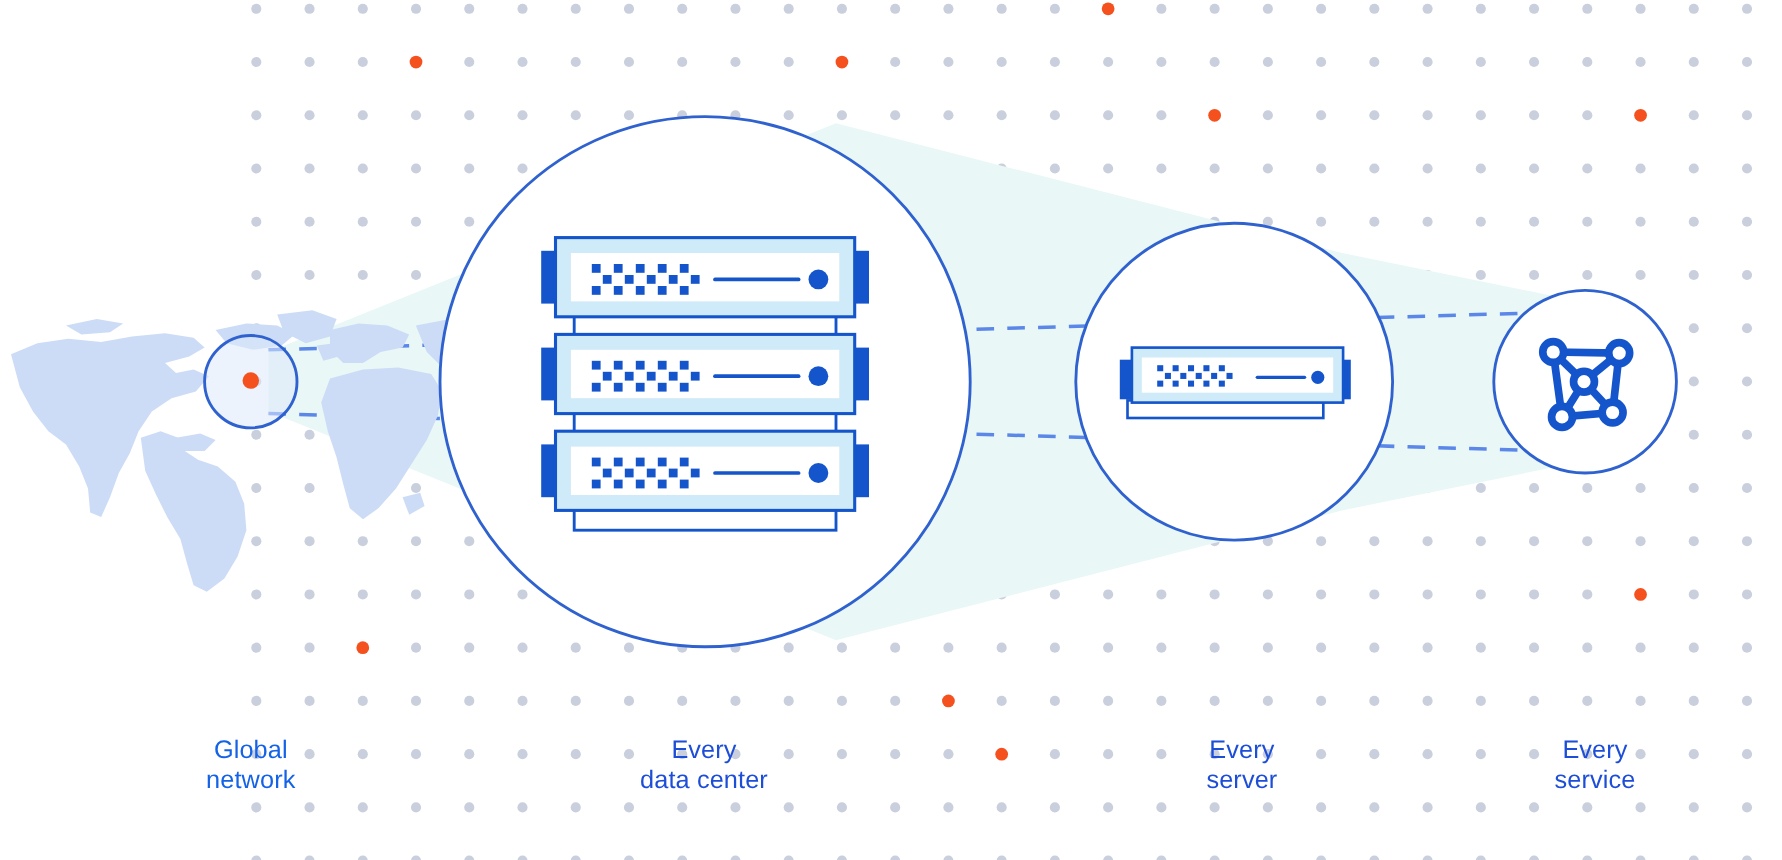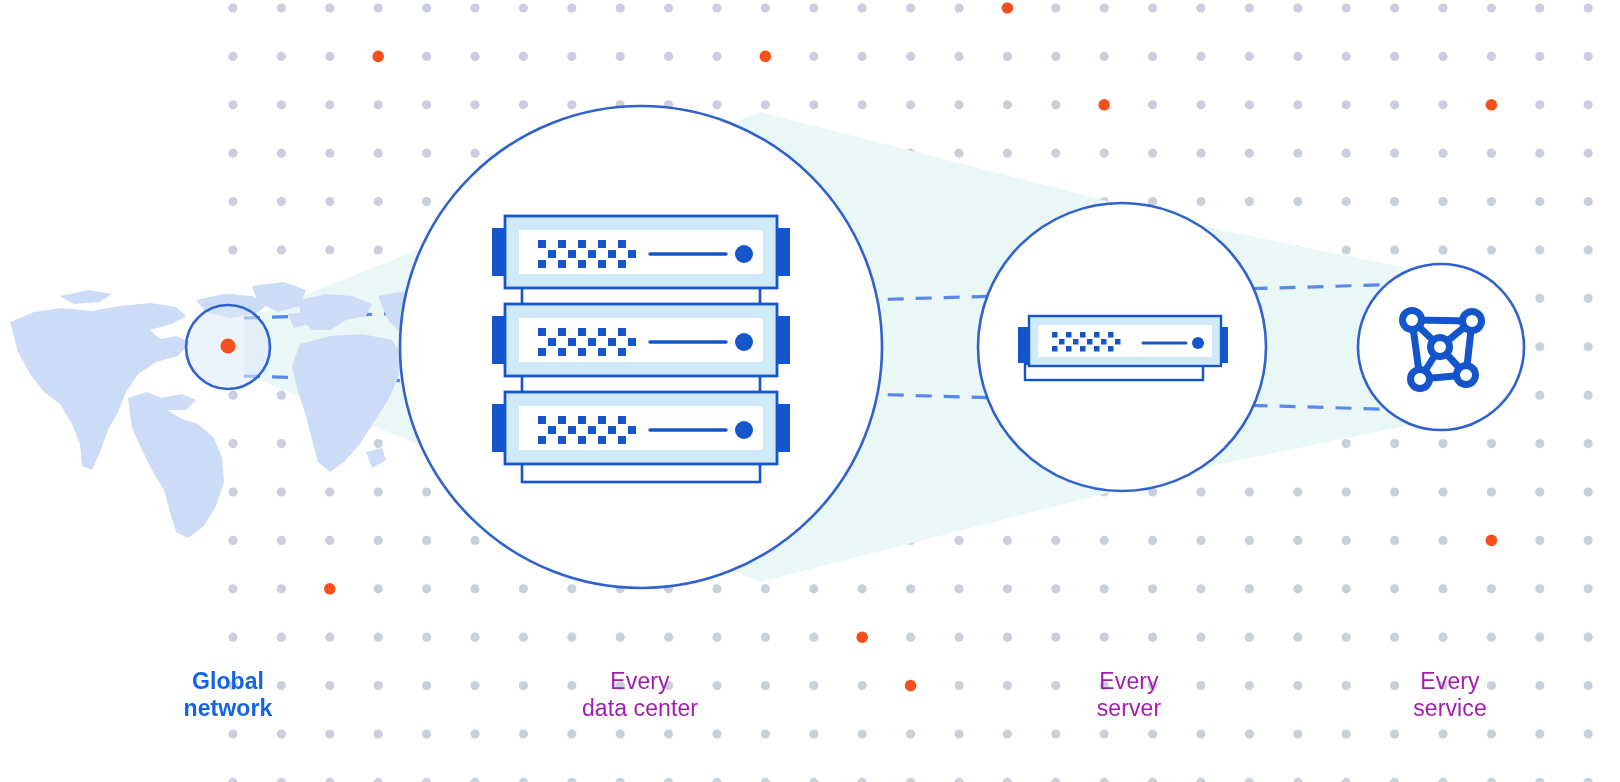--- a/index.html
+++ b/index.html
@@ -36,22 +36,22 @@
   }
   .caption {
     position: absolute;
     text-align: center;
     font-size: 23px;
     line-height: 1.16;
     font-weight: 400;
     letter-spacing: 0.1px;
     white-space: pre-line;
   }
-  .caption.dark   { color: #a21caf; }
-  .caption.accent { color: #1463e6; font-weight: 700; }
+  .caption.dark   { color: #1d4ed8; }
+  .caption.accent { color: #1463e6; font-weight: 400; }
 </style>
 </head>
 <body>
 
 <div id="stage">
 
   <svg class="layer" viewBox="0 0 1620 782" xmlns="http://www.w3.org/2000/svg">
     <g id="dotgrid">
         <circle cx="233.0" cy="8.0" r="4.6" fill="#c9cfdd"></circle>
         <circle cx="281.4" cy="8.0" r="4.6" fill="#c9cfdd"></circle>

